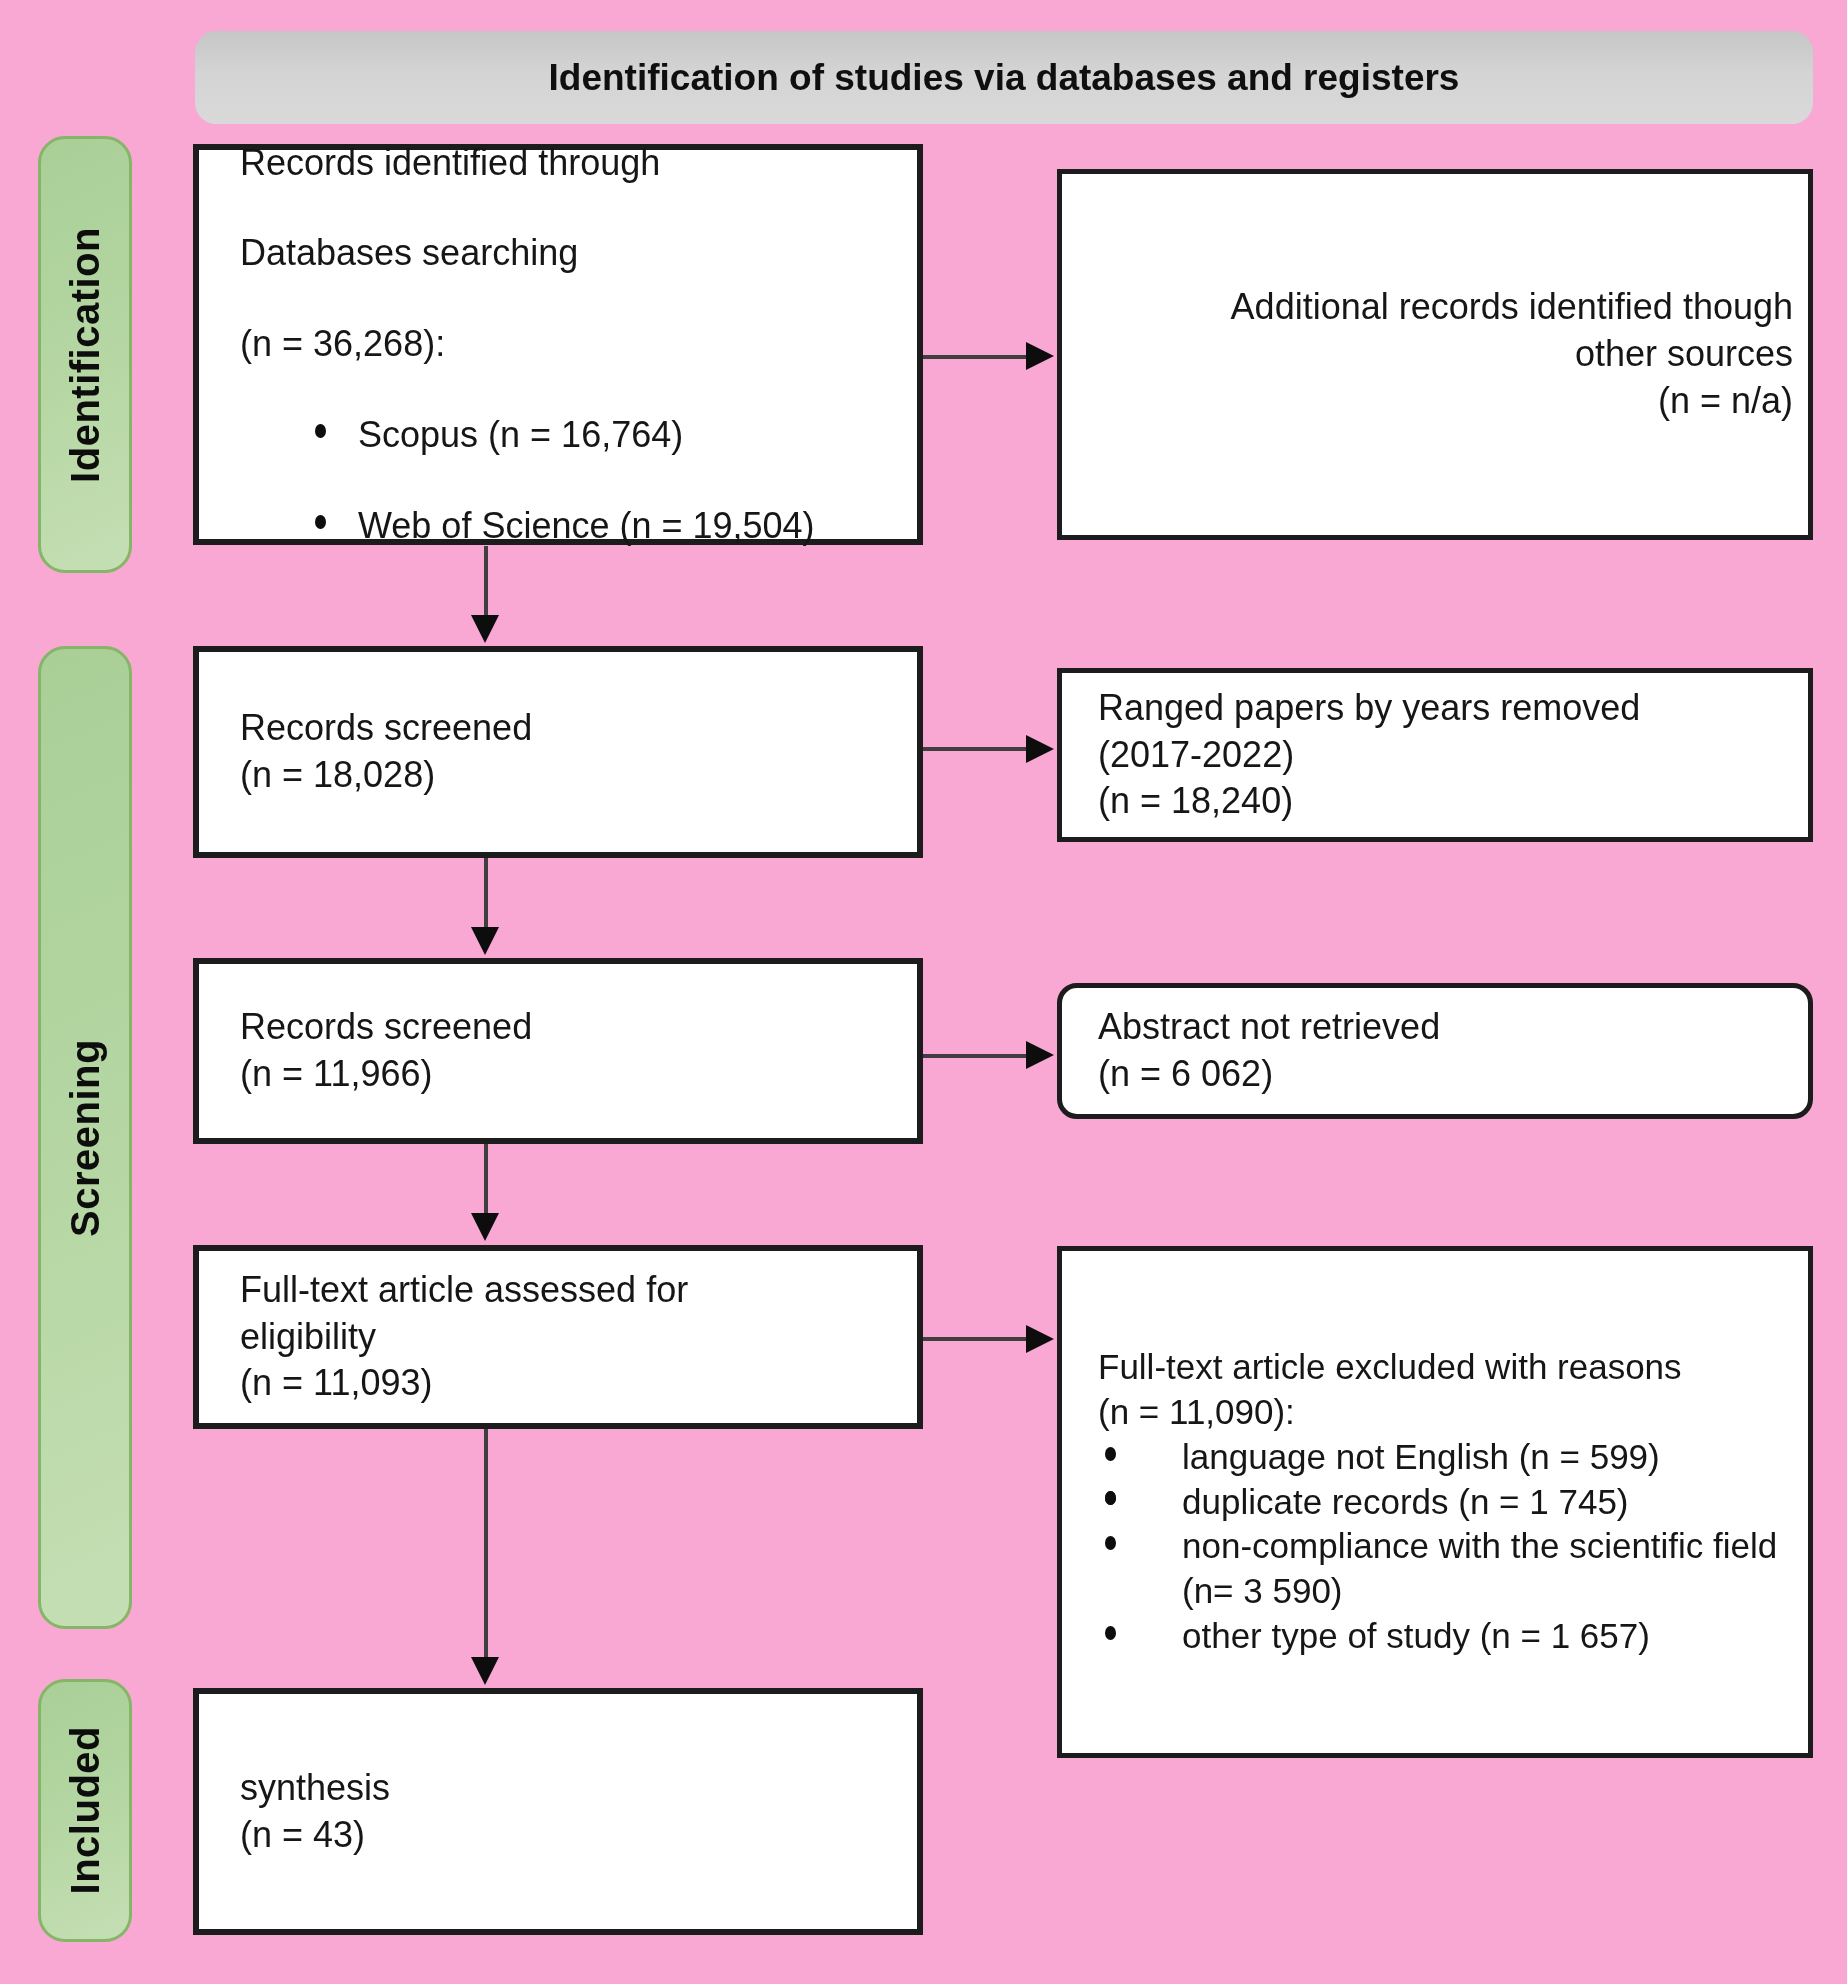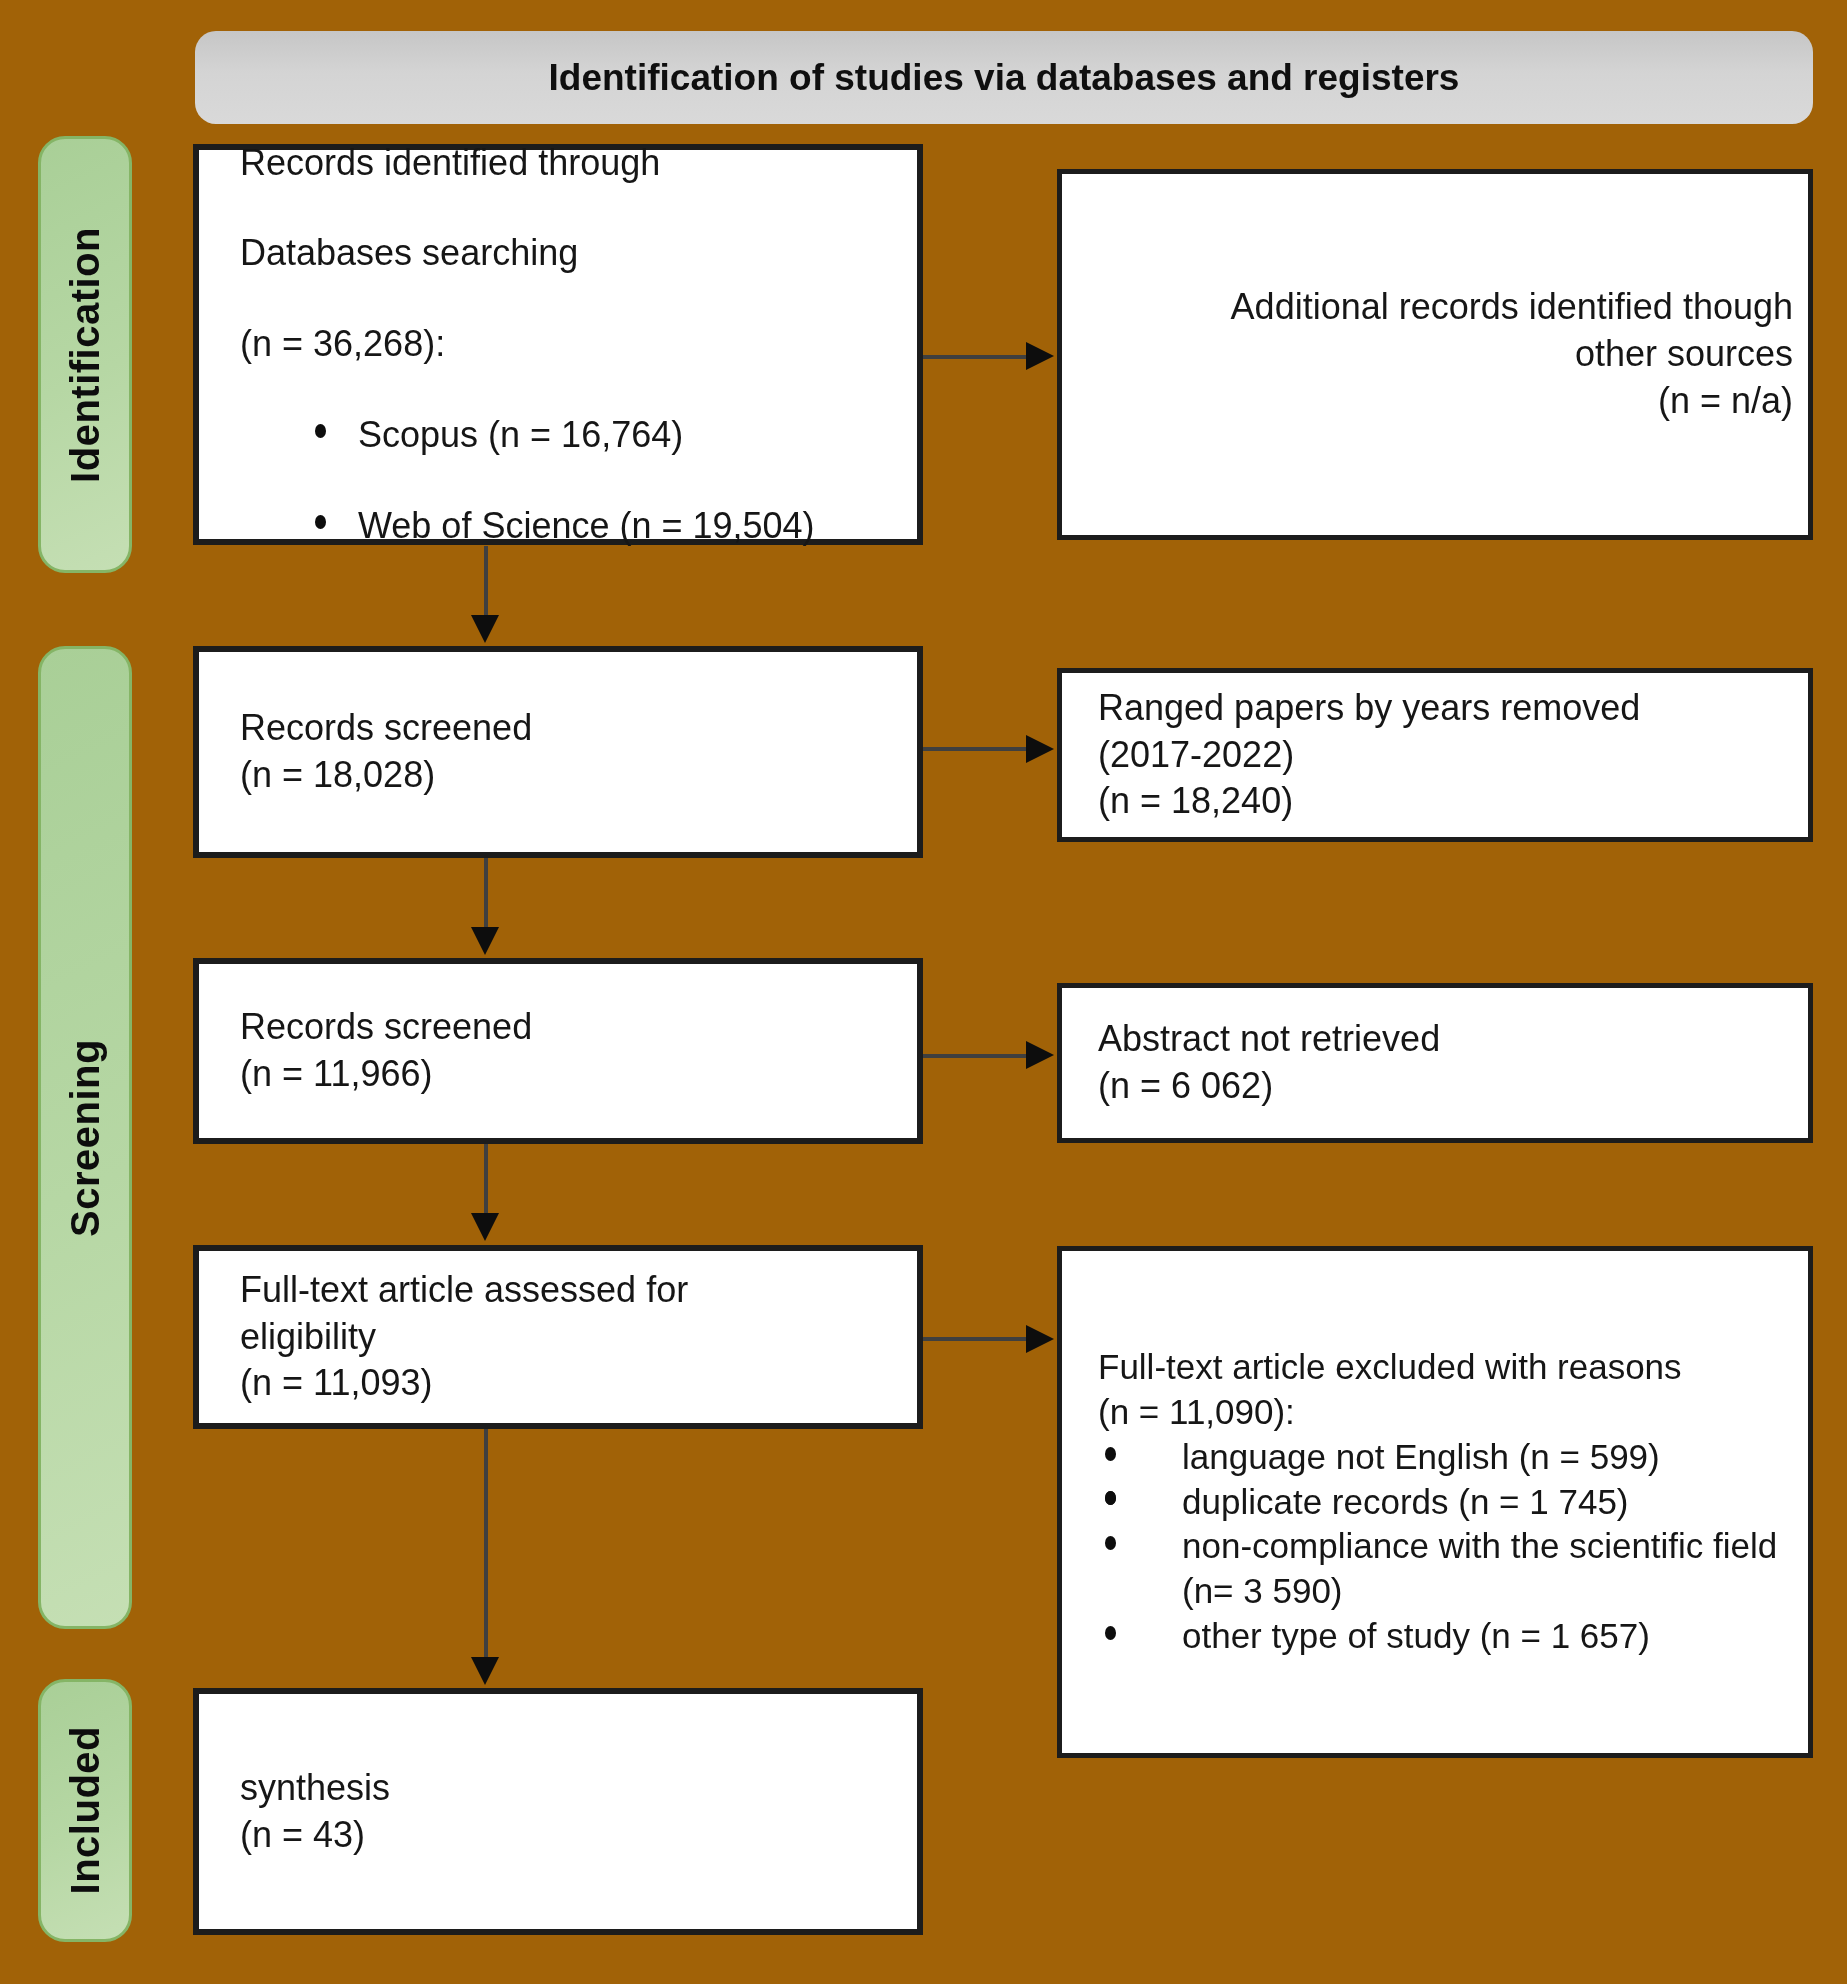--- a/index.html
+++ b/index.html
@@ -1,17 +1,17 @@
 <!DOCTYPE html>
 <html style="font-size:8px"><head>
 <meta charset="utf-8">
 <style>
   html, body { margin:0; padding:0; background:#ffffff; }
   #canvas {
-    position:relative; width:1848px; height:1985px; background:#a16207;
+    position:relative; width:1848px; height:1985px; background:#f9a8d4;
     font-family:"Liberation Sans","DejaVu Sans",sans-serif; color:#161616;
     overflow:hidden;
     text-decoration:underline;
   }
 
   
   .title-bar {
     position:absolute; left:195px; top:31px; width:1618px; height:93px;
     background:linear-gradient(to bottom,#c6c6c6 0%,#d4d4d4 45%,#d9d9d9 100%);
     border-radius:21px;
@@ -127,21 +127,21 @@
     <div class="line">other sources</div>
     <div class="line">(n = n/a)</div>
   </div>
 
   <div class="box right" style="top:668px; height:174px;">
     <div class="line">Ranged papers by years removed</div>
     <div class="line">(2017-2022)</div>
     <div class="line">(n = 18,240)</div>
   </div>
 
-  <div class="box right" style="top:983px; height:160px;">
+  <div class="box right" style="top:983px; height:136px;border-radius:20px;">
     <div class="line">Abstract not retrieved</div>
     <div class="line">(n = 6 062)</div>
   </div>
 
   <div class="box right small-font" style="top:1246px; height:512px;">
     <div class="line">Full-text article excluded with reasons</div>
     <div class="line">(n = 11,090):</div>
     <div class="brow">
       <span class="bdot"></span>
       <span class="btext">language not English (n = 599)</span>

